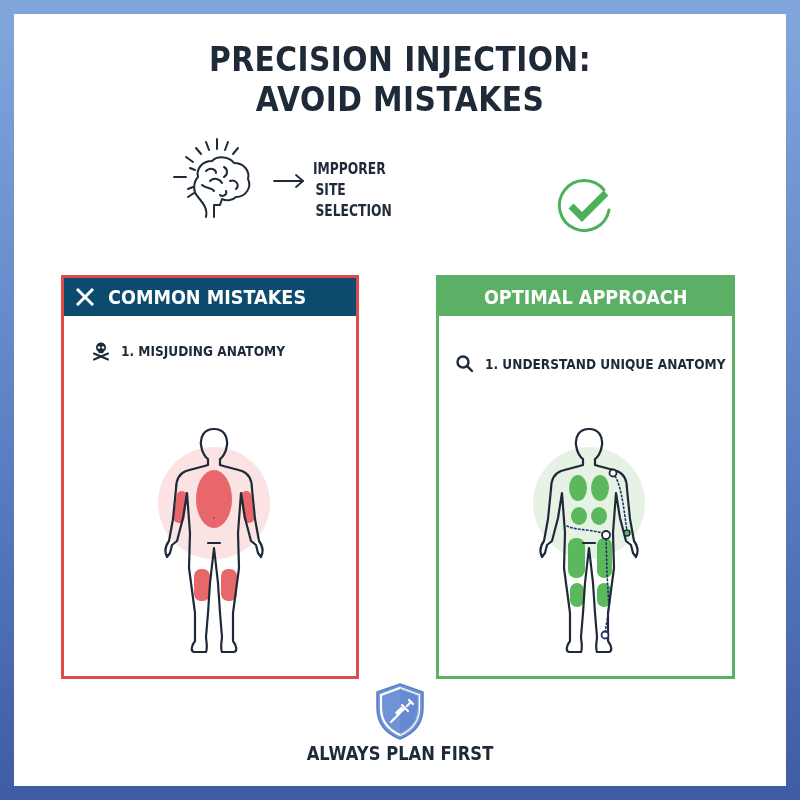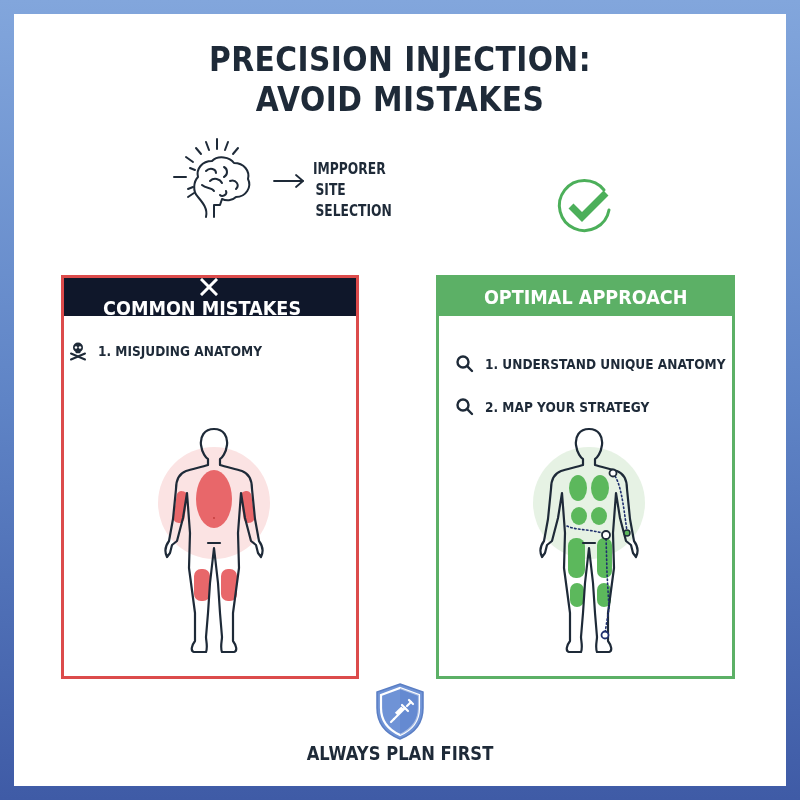--- a/index.html
+++ b/index.html
@@ -35,28 +35,28 @@
     position: absolute; top: 275px; height: 404px; border: 3px solid;
     background: #fff;
   }
   .panel.red { left: 61px; width: 298px; border-color: #dc4b4b; }
   .panel.green { left: 436px; width: 299px; border-color: #5cb066; text-align: right; }
   .panel-header {
     height: 38px; display: flex; align-items: center; color: #fff;
     font-weight: 700; font-size: 20px;
     font-family: "DejaVu Sans", sans-serif;
   }
-  .red .panel-header { background: #0f172a; padding-left: 12px; flex-direction: column; }
+  .red .panel-header { background: #0c4a6e; padding-left: 12px; }
   .green .panel-header { background: #5cb066; justify-content: center; }
   .panel-header .txt { display: inline-block; transform: scaleX(0.88); transform-origin: left; white-space: nowrap; }
   .green .panel-header .txt { transform-origin: center; }
   .x-icon { width: 18px; height: 18px; margin-right: 14px; flex: none; }
   .items { position: absolute; top: 62px; left: 0; width: 100%; }
   .item { display: flex; align-items: center; height: 22px; margin-bottom: 21px; color: #1e2a38; font-weight: 700; font-size: 14.5px; font-family: "DejaVu Sans", sans-serif; white-space: nowrap; }
-  .red .item { padding-left: 4px; text-align: right; }
+  .red .item { padding-left: 27px; text-align: right; }
   .green .item { padding-left: 16px; margin-top: 13px; }
   .item .ico { width: 20px; height: 20px; flex: none; margin-right: 10px; }
   .item .txt { display: inline-block; transform: scaleX(0.84); transform-origin: left; }
   .body-fig { position: absolute; top: 145px; width: 150px; height: 250px; }
   .red .body-fig { left: 78px; }
   .green .body-fig { left: 78px; }
 
   .shield-icon { position: absolute; left: 373px; top: 682px; width: 54px; height: 58px; }
   .footer {
     position: absolute; left: 0; top: 742px; width: 800px; text-align: center;
@@ -145,27 +145,20 @@
     <span class="txt">OPTIMAL APPROACH</span>
   </div>
   <div class="items">
     <div class="item">
       <svg class="ico" viewBox="0 0 20 20" fill="none" stroke="#1e2a38" stroke-width="2.4" stroke-linecap="round">
         <circle cx="8" cy="8" r="5.5"></circle>
           <line x1="12.2" y1="12.2" x2="17" y2="17"></line>
       </svg>
       <span class="txt">1. UNDERSTAND UNIQUE ANATOMY</span>
     </div>
-    <div class="item">
-      <svg class="ico" viewBox="0 0 20 20" fill="none" stroke="#1e2a38" stroke-width="2.4" stroke-linecap="round">
-        <circle cx="8" cy="8" r="5.5"></circle>
-          <line x1="12.2" y1="12.2" x2="17" y2="17"></line>
-      </svg>
-      <span class="txt">2. MAP YOUR STRATEGY</span>
-    </div>
   </div>
   <svg class="body-fig" viewBox="0 0 150 250">
     <circle cx="72" cy="80" r="56" fill="#e6f2e4"></circle>
     <g fill="#5cb85c">
       <ellipse cx="61" cy="65" rx="9" ry="13"></ellipse>
       <ellipse cx="83" cy="65" rx="9" ry="13"></ellipse>
       <ellipse cx="62" cy="93" rx="8" ry="9"></ellipse>
       <ellipse cx="82" cy="93" rx="8" ry="9"></ellipse>
       <rect x="51" y="115" width="17" height="40" rx="8"></rect>
       <rect x="80" y="115" width="15" height="40" rx="7"></rect>

